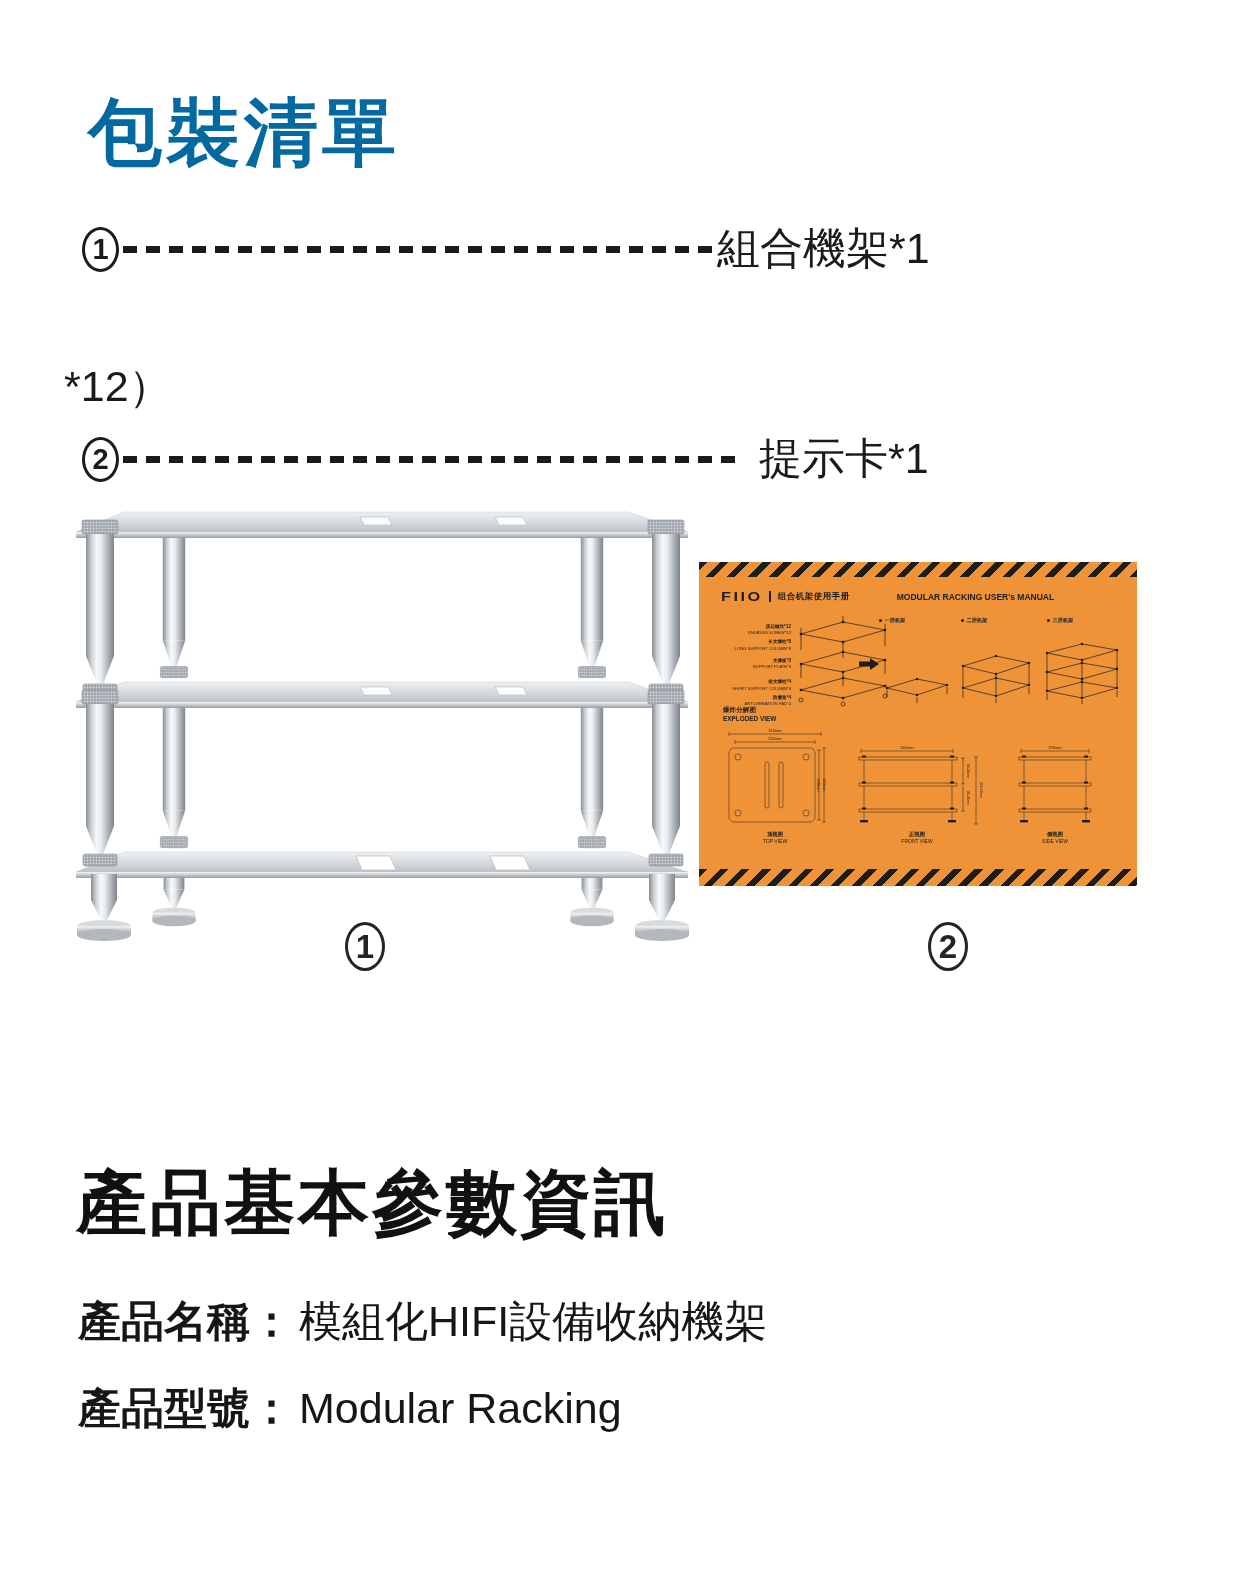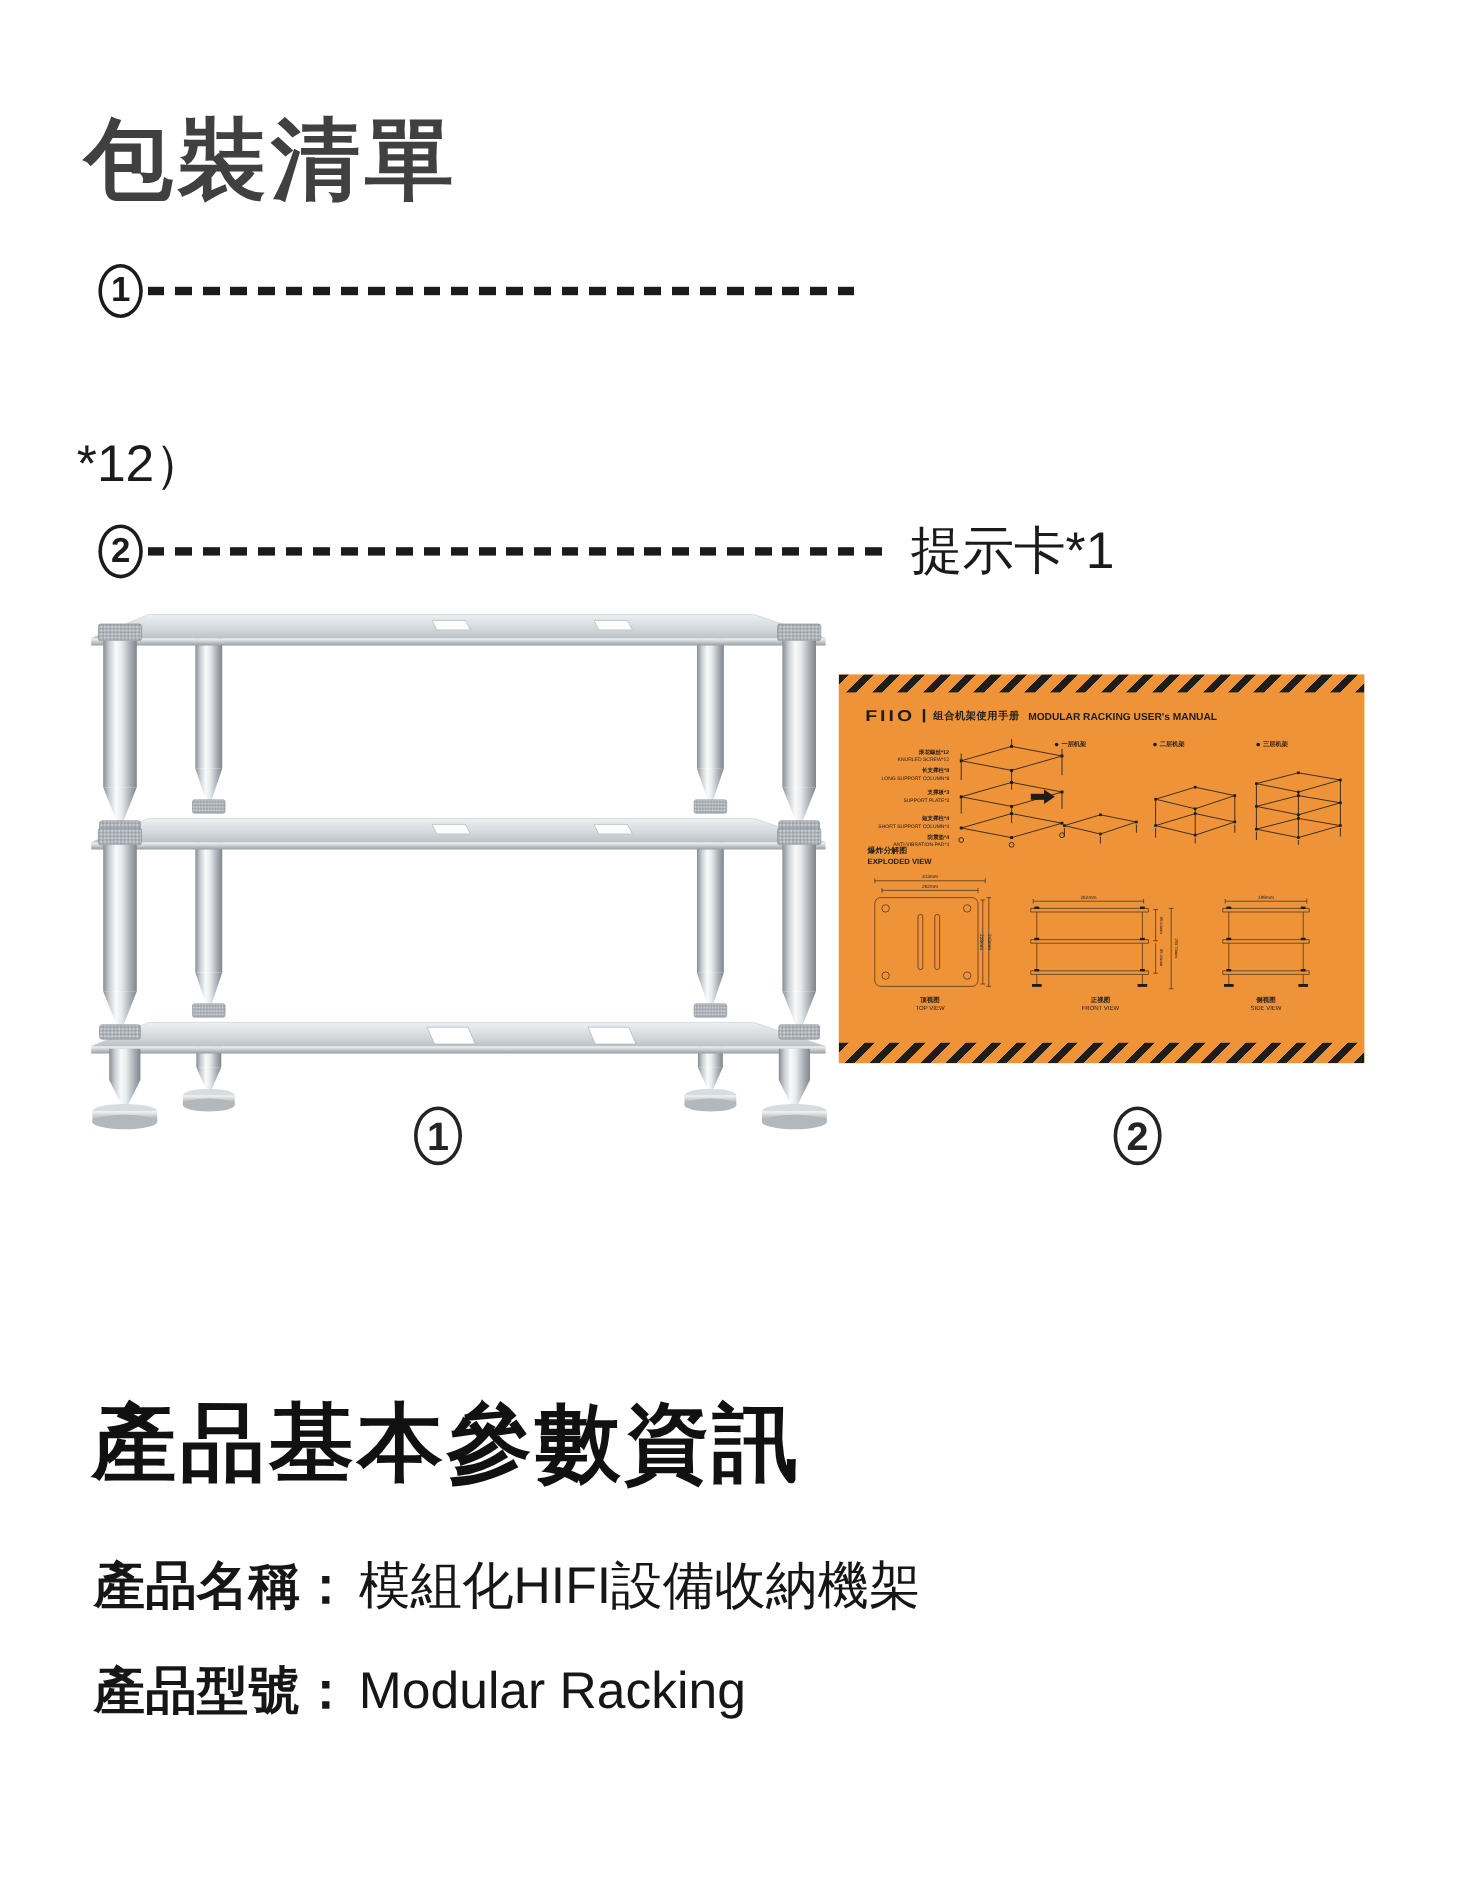--- a/index.html
+++ b/index.html
@@ -3,22 +3,22 @@
 <meta charset="utf-8">
 <style>
   * { margin:0; padding:0; box-sizing:border-box; }
   html,body { background:#ffffff; }
   .page {
     position:relative; width:1233px; height:1583px; background:#ffffff;
     font-family:"Liberation Sans", sans-serif; color:#1d1d1d; overflow:hidden;
   }
   
   .packing-title {
-    position:absolute; left:70px; top:84px;
-    font-size:74px; font-weight:700; letter-spacing:4px; color:#404040;
+    position:absolute; left:88px; top:84px;
+    font-size:74px; font-weight:700; letter-spacing:4px; color:#0369a1;
   }
   .list-line { position:absolute; display:flex; align-items:center; font-size:43px; font-weight:500; color:#1b1b1b; }
   .circle-num {
     flex:0 0 auto; width:37px; height:45px; border:3px solid #1b1b1b; border-radius:50%;
     display:flex; align-items:center; justify-content:center;
     font-size:29px; font-weight:600; line-height:1;
   }
   .dashline { height:7px; background:repeating-linear-gradient(90deg,#1b1b1b 0 14px,transparent 14px 23px); margin-left:4px; }
   .list-label { margin-left:2px; white-space:nowrap; }
   .note-line { position:absolute; font-size:43px; font-weight:500; color:#1b1b1b; white-space:nowrap; }
@@ -38,21 +38,21 @@
   .stripe {
     position:absolute; left:0; width:100%; height:15px;
     background:repeating-linear-gradient(135deg,#1d1d1b 0 6px,transparent 6px 15px);
   }
   .stripe.top { top:0; }
   .stripe.bottom { bottom:0; height:17px; }
   .card-header { position:absolute; left:22px; top:27px; display:flex; align-items:center; gap:7px; }
   .fiio-logo { font-size:13px; font-weight:800; letter-spacing:2px; transform:scaleX(1.25); transform-origin:left center; }
   .card-header .divider { width:1.5px; height:11px; background:#1d1d1b; margin-left:8px; }
   .card-title-cn { font-size:8.5px; font-weight:700; letter-spacing:0.5px; }
-  .card-title-en { font-size:8.5px; font-weight:700; }
+  .card-title-en { font-size:8.5px; font-weight:700;margin-left:40px; }
   .parts-labels { position:absolute; left:4px; top:62px; width:88px; text-align:right; }
   .part-entry { margin-bottom:4px; }
   .part-cn { font-size:4.6px; font-weight:700; line-height:1.35; }
   .part-en { font-size:4.2px; line-height:1.25; }
   .cfg-label { position:absolute; top:55px; display:flex; align-items:center; gap:2.5px; font-size:5.2px; font-weight:700; }
   .bullet-dot { width:3px; height:3px; background:#1d1d1b; border-radius:50%; }
   .exploded-head { position:absolute; left:24px; top:144px; line-height:1.35; }
   .exploded-cn { font-size:6.6px; font-weight:700; }
   .exploded-en { font-size:6.4px; font-weight:700; }
   .view-caption { position:absolute; top:268px; transform:translateX(-50%); text-align:center; line-height:1.5; }
@@ -74,20 +74,21 @@
 </head>
 <body>
 
 <div class="page">
 
   <div class="packing-title">包裝清單</div>
 
   <div class="list-line" style="left:82px; top:220px;">
     <span class="circle-num">1</span>
     <span class="dashline" style="width:592px;"></span>
+    <span class="list-label">組合機架*1</span>
   </div>
 
   <div class="note-line" style="left:64px; top:358px;">*12）</div>
 
   <div class="list-line" style="left:82px; top:430px;">
     <span class="circle-num">2</span>
     <span class="dashline" style="width:620px;"></span>
     <span class="list-label" style="margin-left:16px;">提示卡*1</span>
   </div>
 

